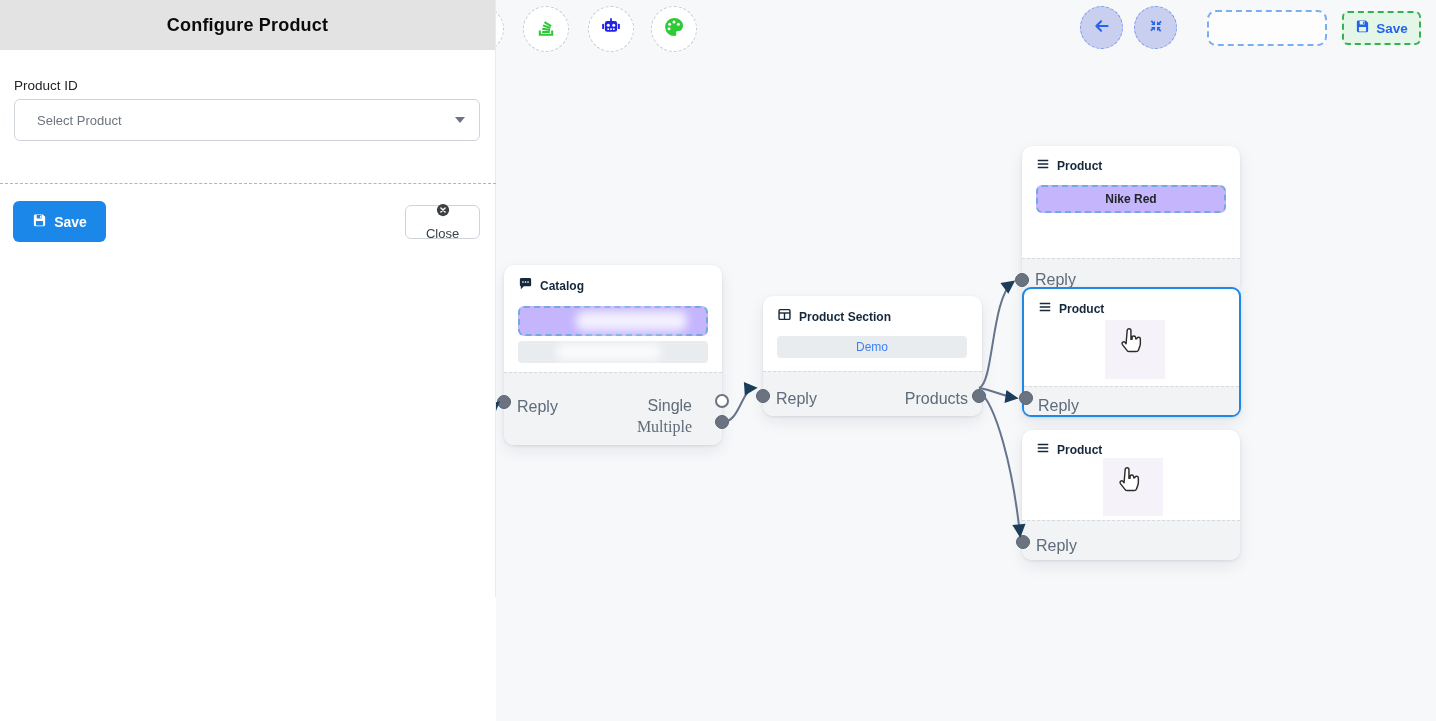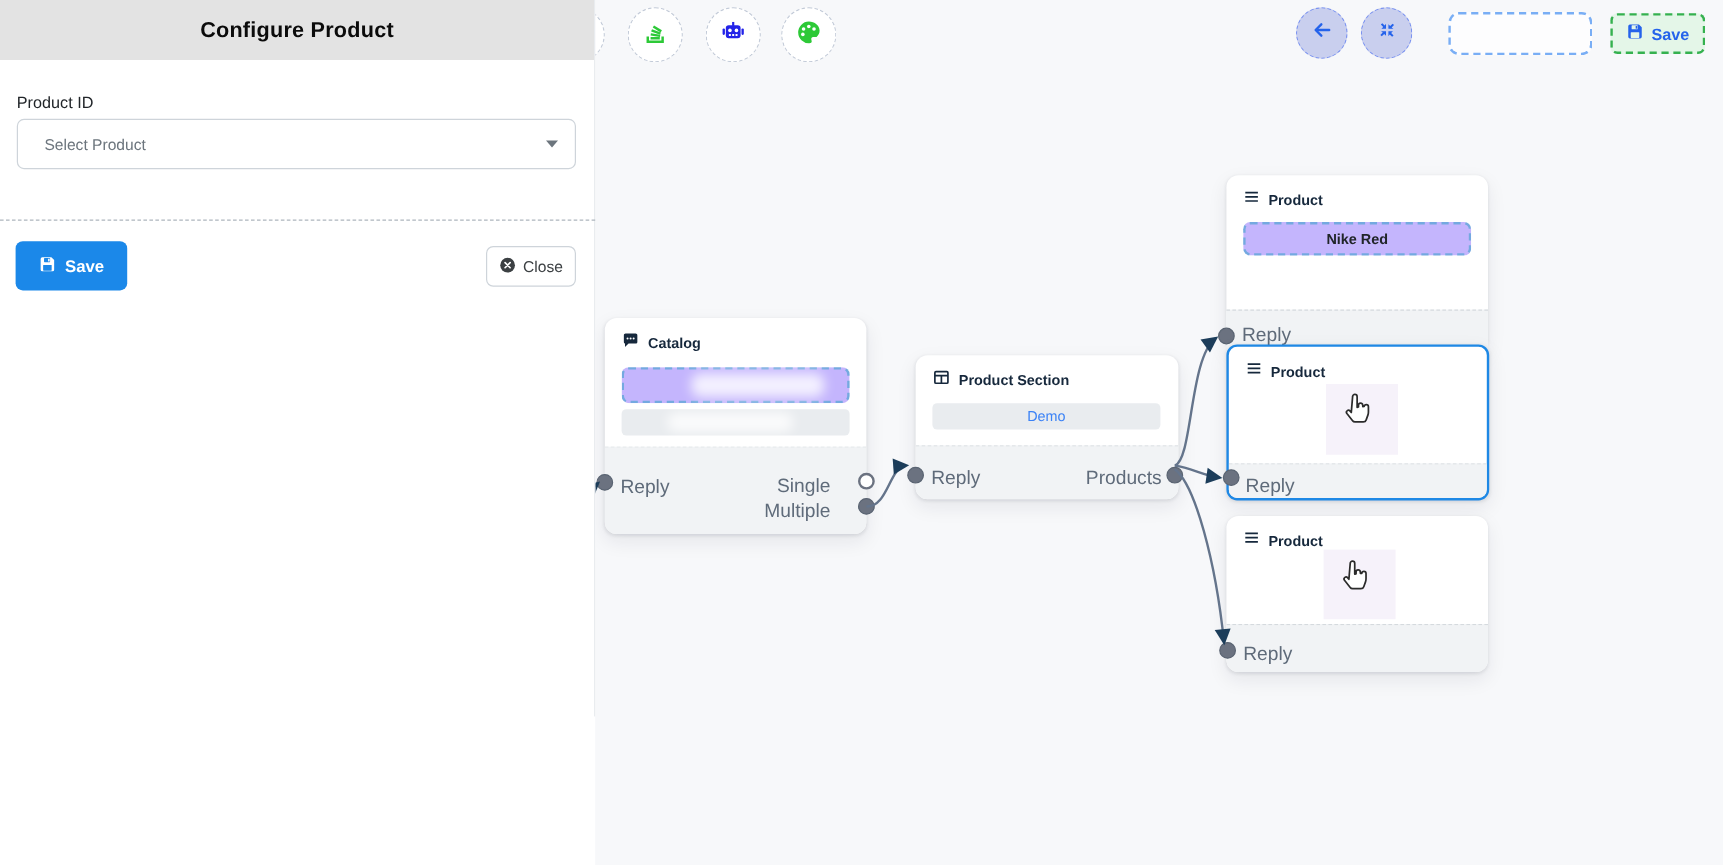--- a/index.html
+++ b/index.html
@@ -25,20 +25,21 @@
     position:absolute; left:13px; top:201px; width:93px; height:41px;
     background:#1b88e9; border:none; border-radius:6px; color:#fff;
     font-size:14px; font-weight:bold; display:flex; align-items:center; justify-content:center; gap:7px; cursor:pointer;
     font-family:"Liberation Sans", sans-serif;
   }
   .btn-close {
     position:absolute; left:405px; top:205px; width:75px; height:34px;
     background:#fff; border:1px solid #ced4da; border-radius:6px; color:#3c4043;
     font-size:13px; display:flex; align-items:center; justify-content:center; gap:6px; cursor:pointer;
     font-family:"Liberation Sans", sans-serif;
+    flex-direction:column;
   }
   
   .canvas { position:absolute; left:496px; top:0; width:940px; height:721px; background:#f7f8fa; overflow:hidden; }
   .tool-circle {
     position:absolute; width:46px; height:46px; border-radius:50%;
     background:#fff; border:1px dashed #c3cbd8; display:flex; align-items:center; justify-content:center; cursor:pointer;
   }
   .tool-circle.tinted { width:43px; height:43px; background:#c9cfee; border:1px dashed #7b93f0; }
   .dashed-slot {
     position:absolute; left:711px; top:10px; width:120px; height:36px;
@@ -170,21 +171,21 @@
       </div>
       <div class="pill dashed-blue" style="top:41px; height:30px;">
           <span class="smear"></span>
         </div>
       <div class="pill gray" style="top:76px; height:22px;">
           <span class="smear" style="left:20%; right:25%;"></span>
         </div>
       <div class="node-footer" style="top:107px;">
         <span class="port-label" style="left:13px; top:25px;">Reply</span>
         <span class="port-label" style="right:30px; top:24px;">Single</span>
-        <span class="port-label" style="right:30px; top:45px;">Multiple</span>
+        <span class="port-label" style="right:30px; top:45px;font-family:Liberation Serif, serif;">Multiple</span>
       </div>
       <span class="handle" style="left:-7px; top:130px;"></span>
       <span class="handle hollow" style="left:211px; top:129px;"></span>
       <span class="handle" style="left:211px; top:150px;"></span>
     </div>
 
     <div class="node" style="left:267px; top:296px; width:219px; height:120px;">
       <div class="node-header">
         <span>
           <svg width="15" height="15" viewBox="0 0 16 16" fill="none" stroke="#16283c" stroke-width="1.5">

